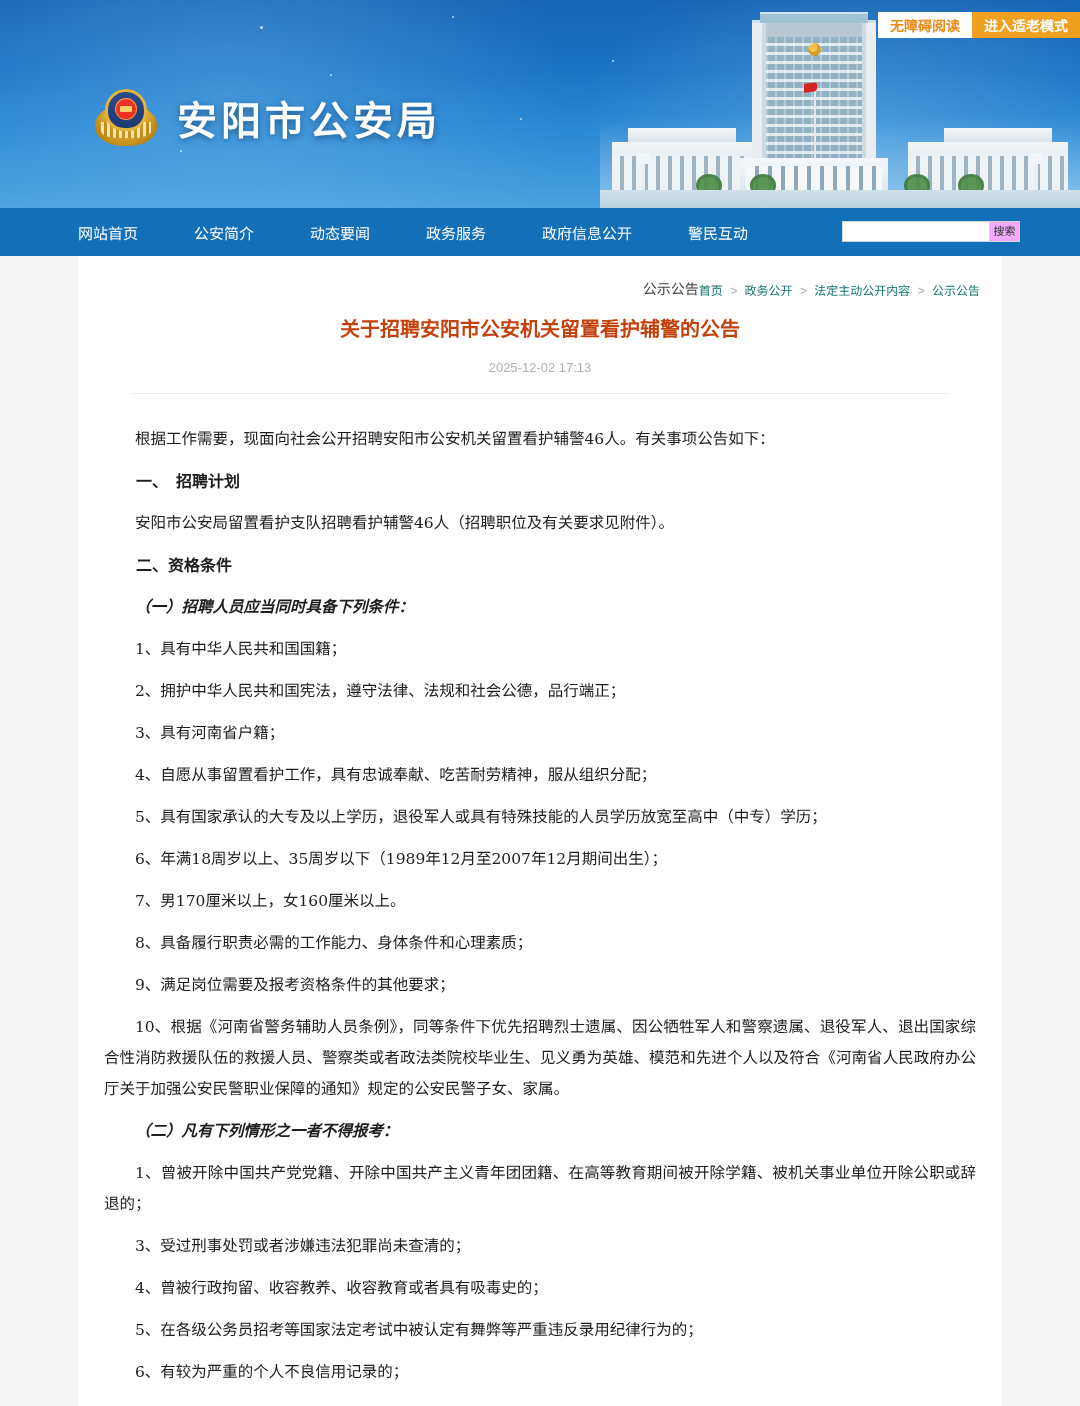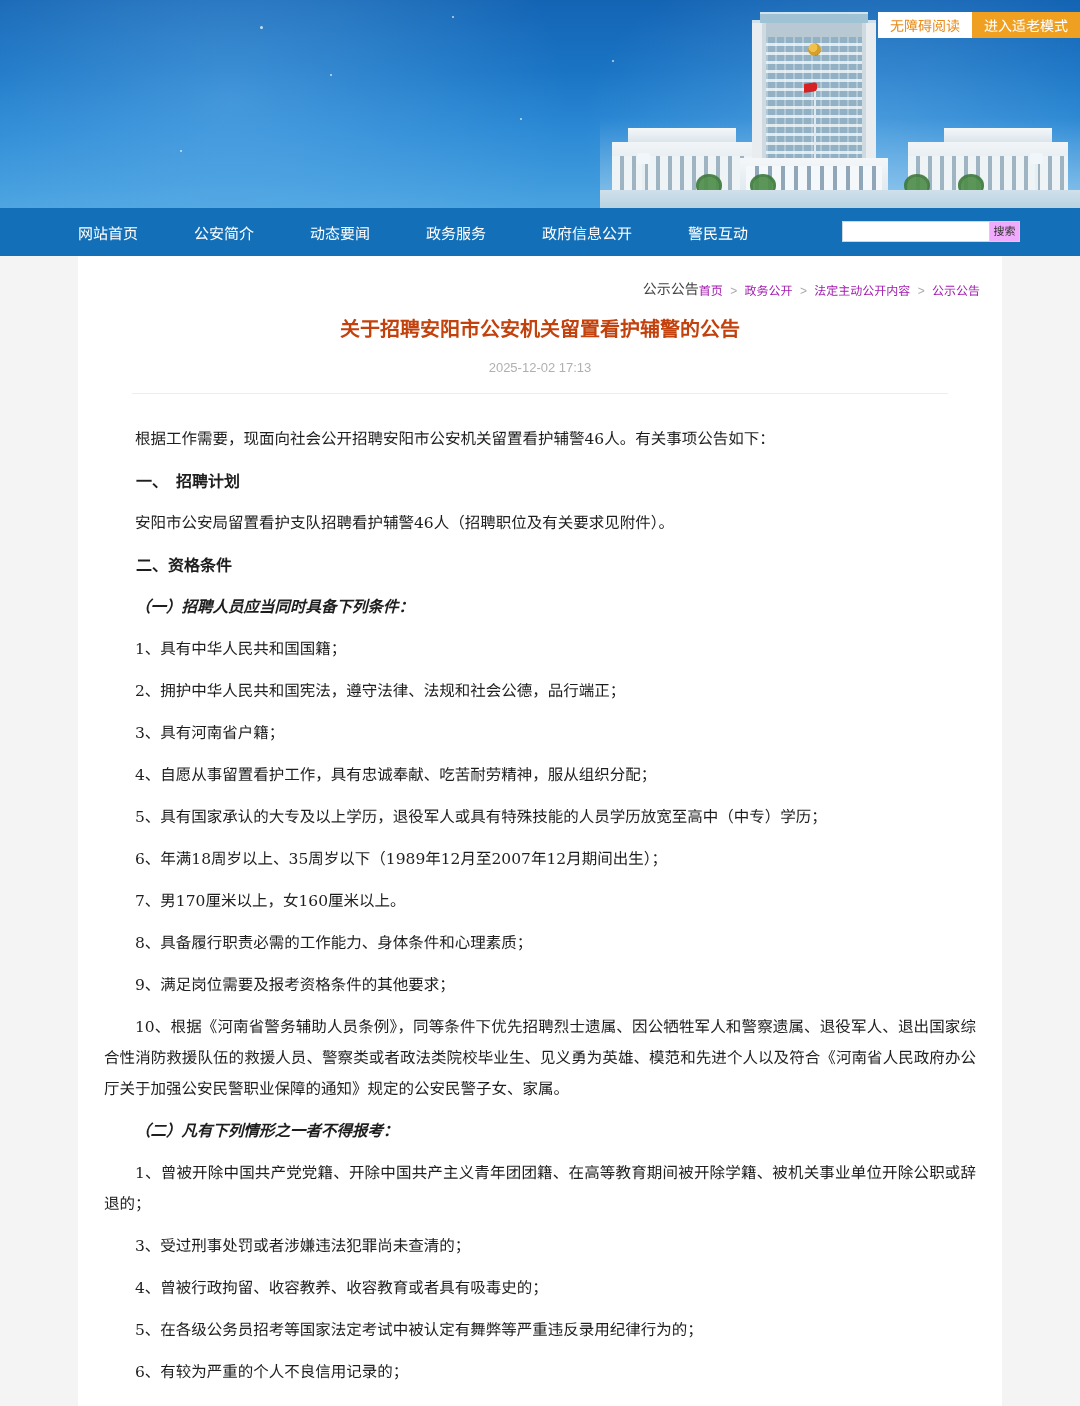--- a/index.html
+++ b/index.html
@@ -154,21 +154,21 @@
   .site-title {
     font-size: 40px; font-weight: bold; color: #ffffff;
     letter-spacing: 4px;
     text-shadow: 0 2px 7px rgba(8,40,80,.55);
     font-family: "DejaVu Sans", "Liberation Sans", sans-serif;
   }
 
   
   .access-bar {
     position: absolute; right: 0; top: 12px;
-    display: flex; height: 26px; font-size: 14px; font-weight: normal;
+    display: flex; height: 26px; font-size: 14px; font-weight: bold;
   }
   .access-btn {
     display: flex; align-items: center; justify-content: center;
     padding: 0 12px; cursor: pointer; white-space: nowrap;
   }
   .access-btn.light { background: #ffffff; color: #e98b16; }
   .access-btn.solid { background: #f0a020; color: #ffffff; }
 
   
   .nav {
@@ -204,21 +204,21 @@
   .content-card {
     width: 924px; margin: 0 auto; background: #ffffff; min-height: 1150px;
     padding: 0 0 40px 0;
   }
   .crumb-row {
     display: flex; align-items: flex-end; justify-content: flex-end;
     padding: 0 22px 0 12px; height: 42px;
   }
   .channel-name { font-size: 14px; color: #444; }
   .crumb { font-size: 12px; color: #888; }
-  .crumb span { color: #a21caf; }
+  .crumb span { color: #0f766e; }
   .crumb .sep { margin: 0 4px; color: #aaa; }
 
   .article-title {
     text-align: center; font-size: 20px; font-weight: bold; color: #c2410c;
     padding: 16px 60px 0 60px; line-height: 1.5;
     font-family: "DejaVu Sans", "Liberation Sans", sans-serif;
   }
   .article-date {
     text-align: center; font-size: 13px; color: #b0b0b0; padding-top: 16px;
     font-family: "Liberation Sans", sans-serif;
@@ -290,20 +290,29 @@
     <div class="lamp" style="right:42px;"></div>
 
     <div class="tree" style="left:96px;"></div>
     <div class="tree" style="left:150px;"></div>
     <div class="tree" style="right:150px;"></div>
     <div class="tree" style="right:96px;"></div>
 
     <div class="ground"></div>
   </div>
 
+  <div class="logo-block">
+    <div class="badge">
+      <div class="badge-wing"></div>
+      <div class="badge-shield">
+        <div class="badge-emblem"></div>
+      </div>
+    </div>
+    <div class="site-title">安阳市公安局</div>
+  </div>
 
   <div class="access-bar">
     <div class="access-btn light">无障碍阅读</div>
     <div class="access-btn solid">进入适老模式</div>
   </div>
 </div>
 
 <div class="nav">
   <div class="nav-inner">
     <div class="nav-item">网站首页</div>

